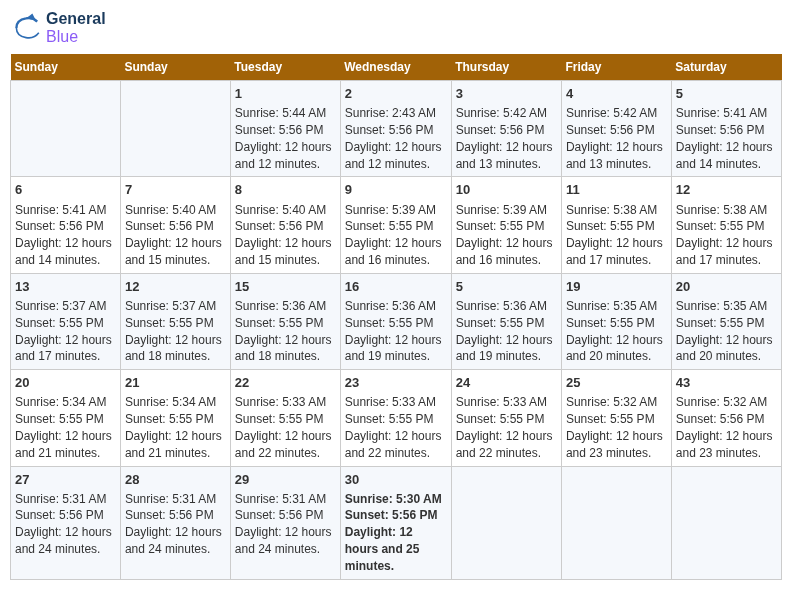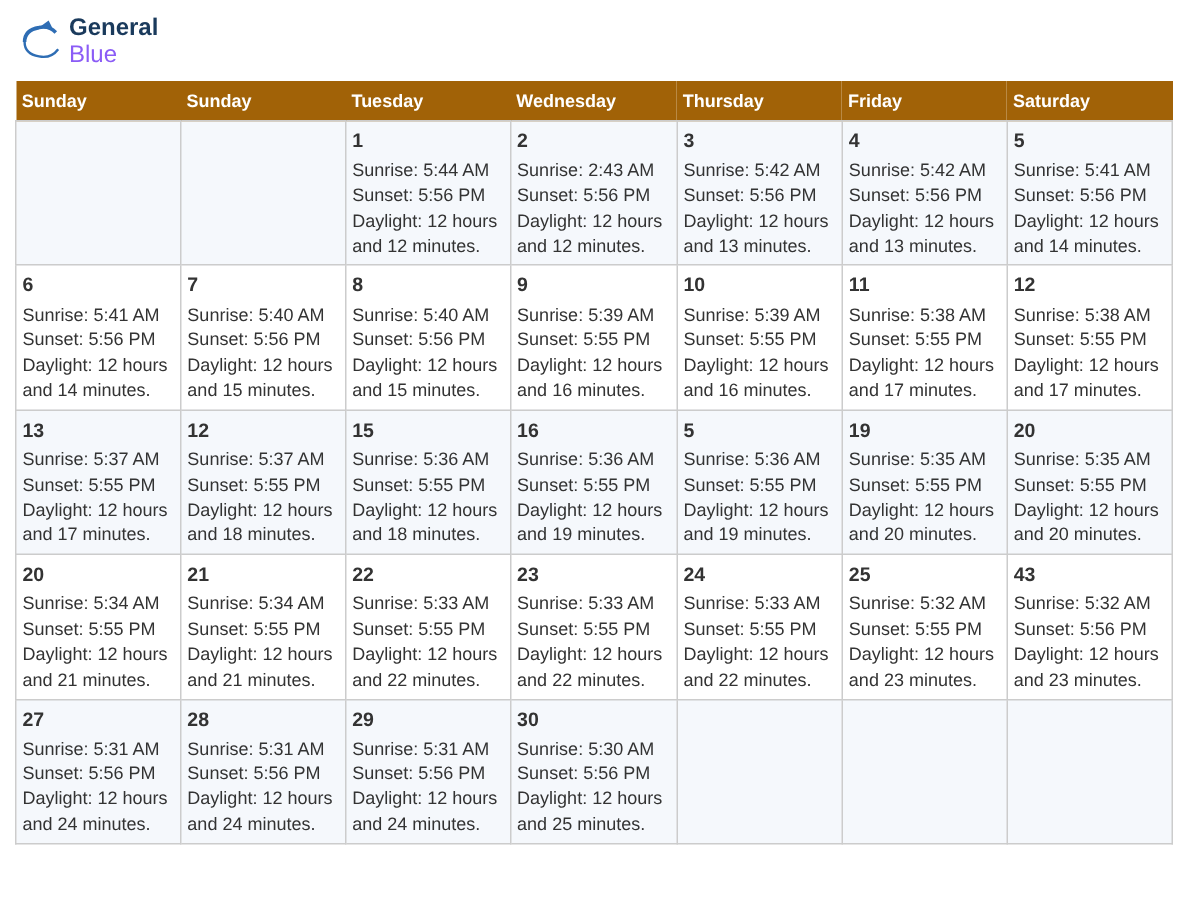--- a/index.html
+++ b/index.html
@@ -291,21 +291,21 @@
 Daylight: 12 hours and 24 minutes.</div>
         </td>
         <td>
           <span class="day-num">29</span>
           <div class="cell-content" style="white-space: pre-line;">Sunrise: 5:31 AM
 Sunset: 5:56 PM
 Daylight: 12 hours and 24 minutes.</div>
         </td>
         <td>
           <span class="day-num">30</span>
-          <div class="cell-content" style="white-space: pre-line;">Sunrise: 5:30 AM
+          <div class="cell-content" style="white-space: pre-line; font-weight: bold;">Sunrise: 5:30 AM
 Sunset: 5:56 PM
 Daylight: 12 hours and 25 minutes.</div>
         </td>
         <td></td>
         <td></td>
         <td></td>
       </tr>
     </tbody>
 </table>
 

